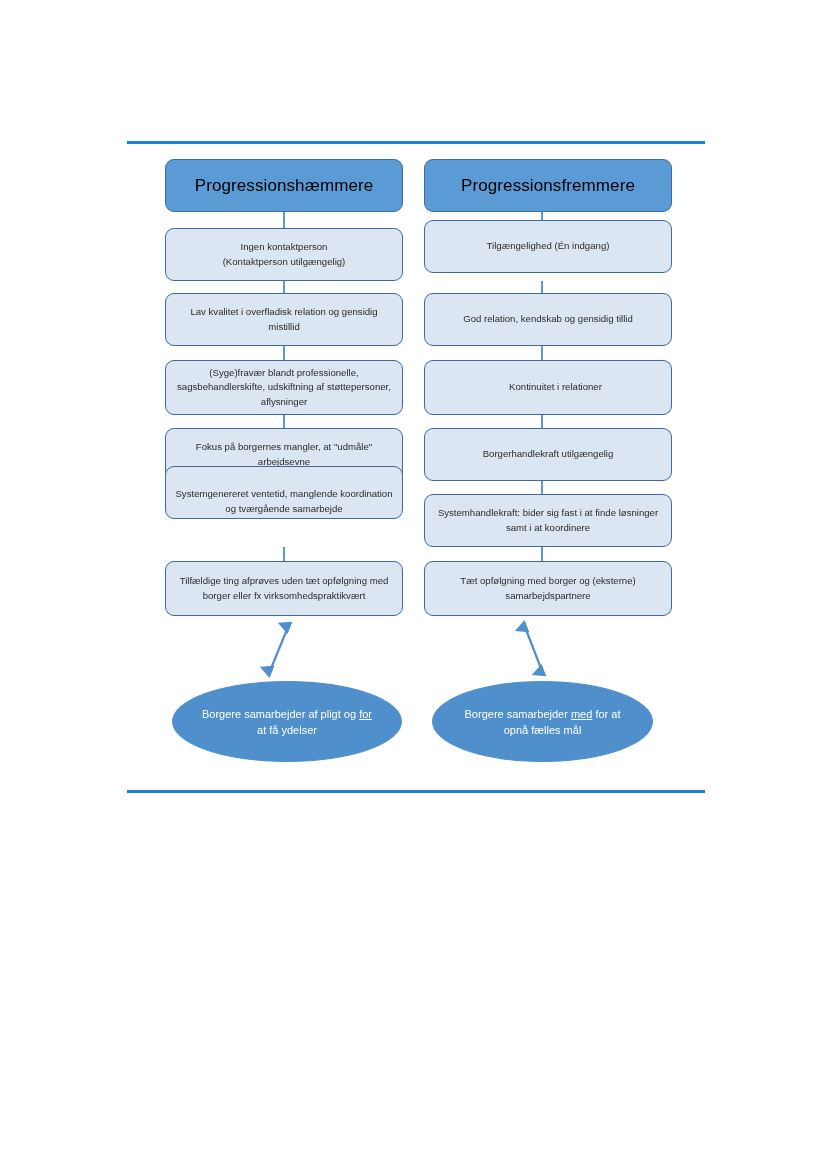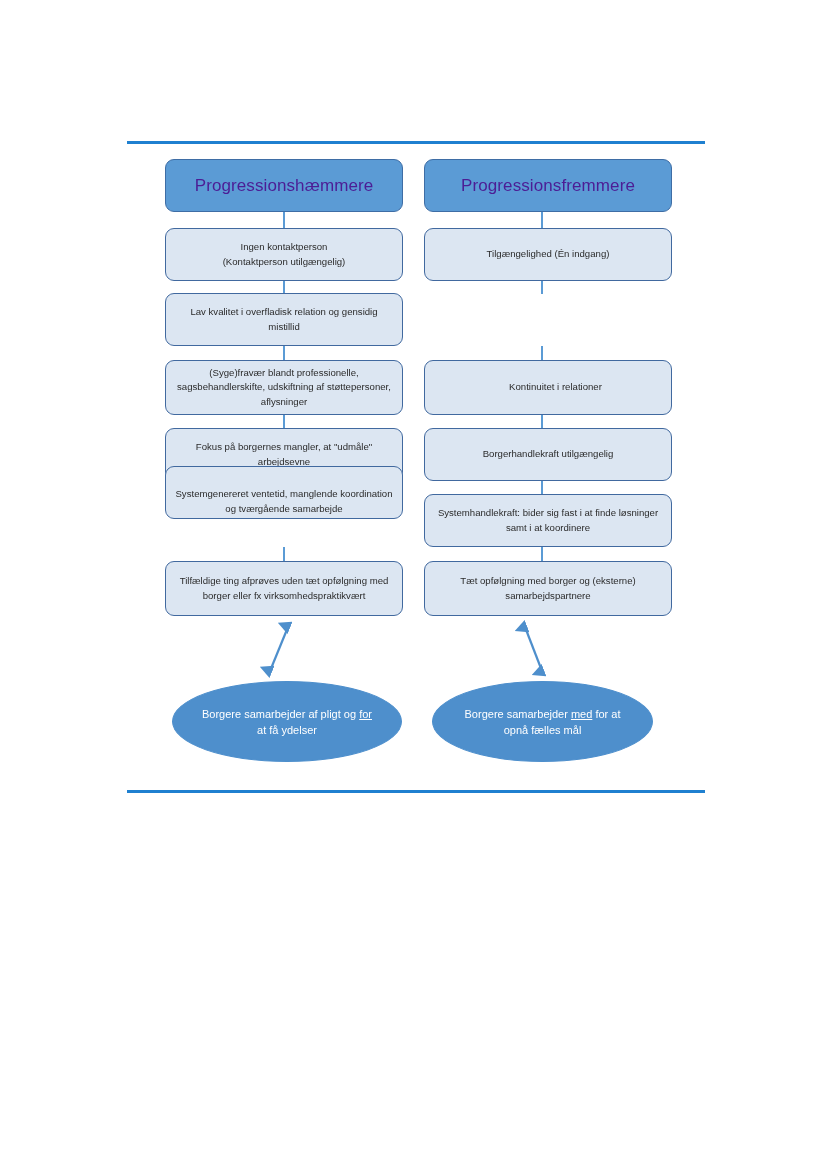--- a/index.html
+++ b/index.html
@@ -45,21 +45,21 @@
     border-radius: 9px;
     display: flex;
     align-items: center;
     justify-content: center;
     text-align: center;
   }
 
   .node-header {
     background: #5B9BD5;
     border: 1.5px solid #3E6DA5;
-    color: #4c1d95;
+    color: #000000;
     font-size: 17px;
     line-height: 20px;
     letter-spacing: 0.1px;
     height: 53px;
     top: 159px;
   }
 
   .node-body {
     background: #DCE6F2;
     border: 1.2px solid #41699F;
@@ -158,24 +158,27 @@
     </svg>
 
     <div class="ellipse" style="left:172px; top:681px; width:228px; height:79px;">
       <div style="padding:0 26px;">
         <span>Borgere samarbejder af pligt og </span><u>for</u><span> at få ydelser</span>
       </div>
     </div>
 
     <div class="node node-header col-right">Progressionsfremmere</div>
 
-    <div class="node node-body col-right" style="top:228px;">
+    <div class="node node-body col-right" style="top:220px;">
       <span>Tilgængelighed (Én indgang)</span>
     </div>
 
+    <div class="node node-body col-right" style="top:293px;">
+      <span>God relation, kendskab og gensidig tillid</span>
+    </div>
 
     <div class="node node-body tall col-right" style="top:360px;padding-left:23px;">
       <span>Kontinuitet i relationer</span>
     </div>
 
     <div class="node node-body col-right" style="top:428px;">
       <span>Borgerhandlekraft utilgængelig</span>
     </div>
 
     <div class="node node-body col-right" style="top:494px;">

